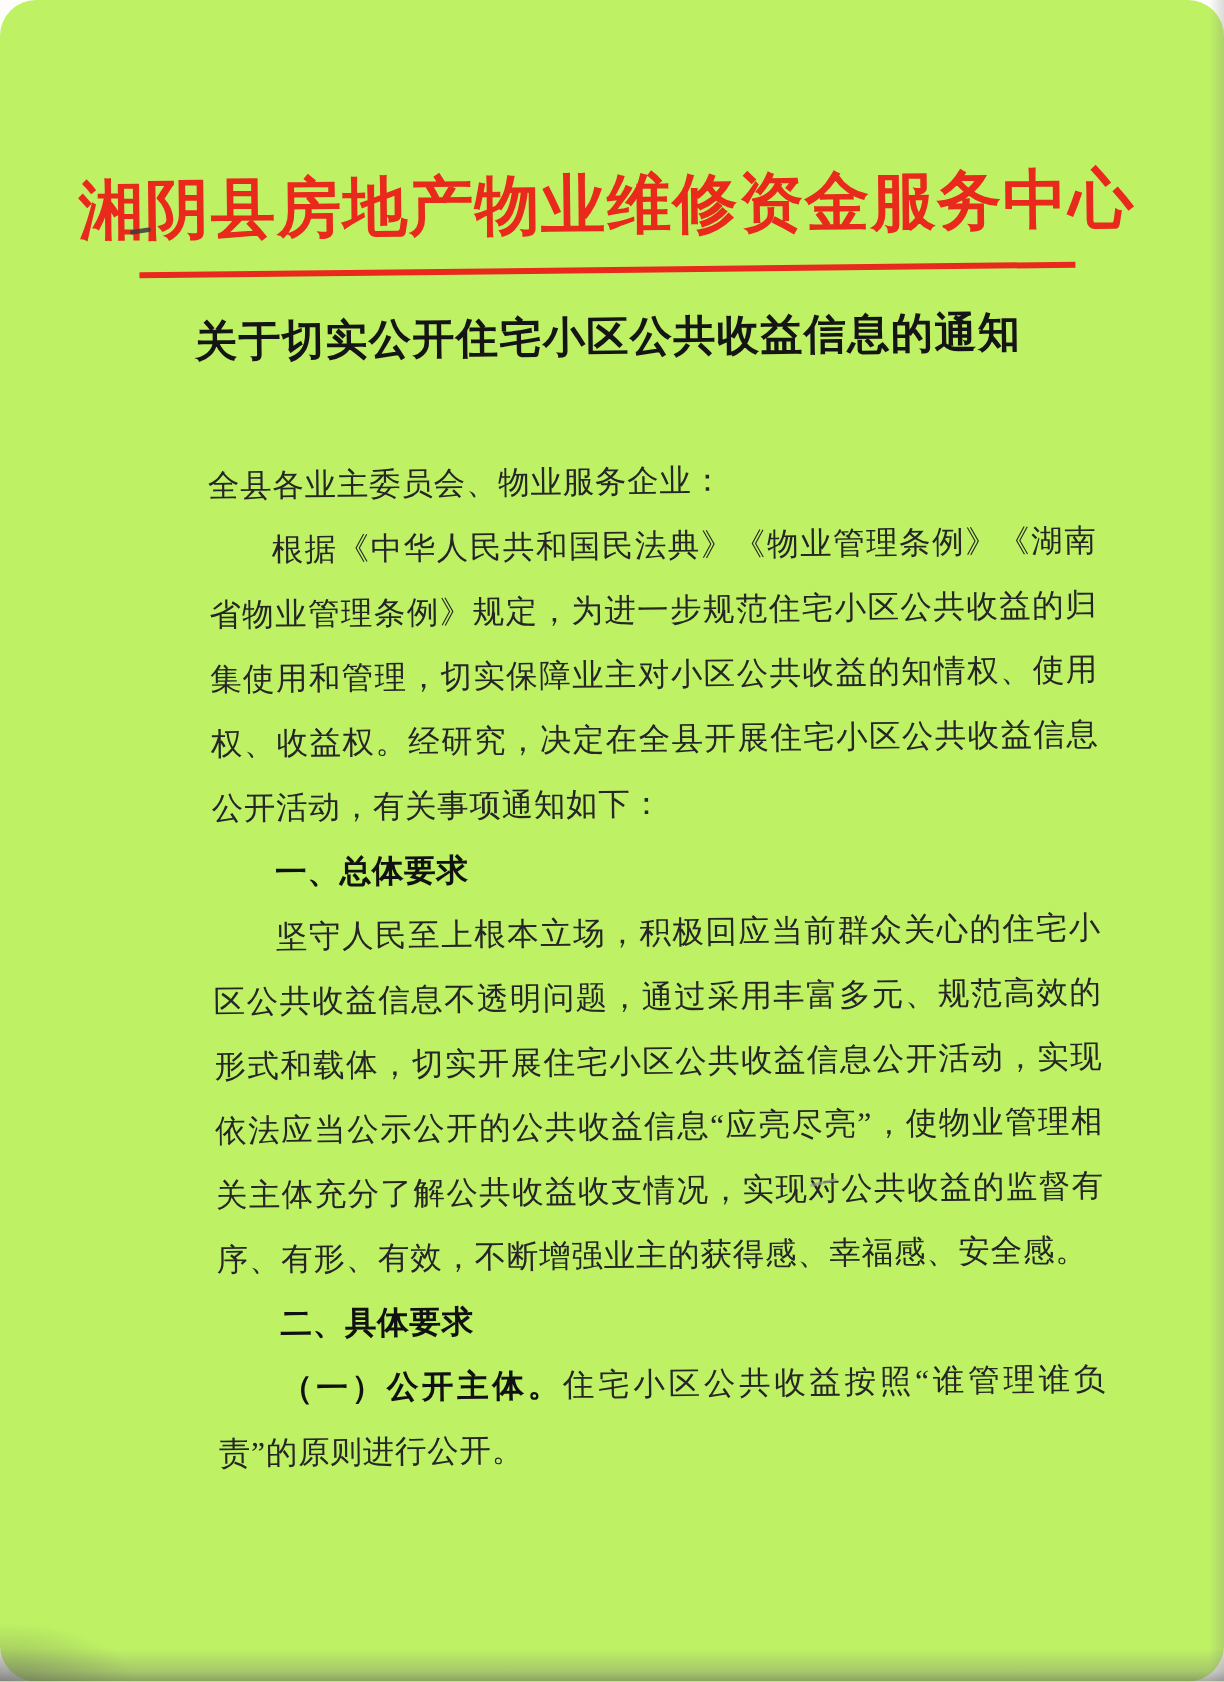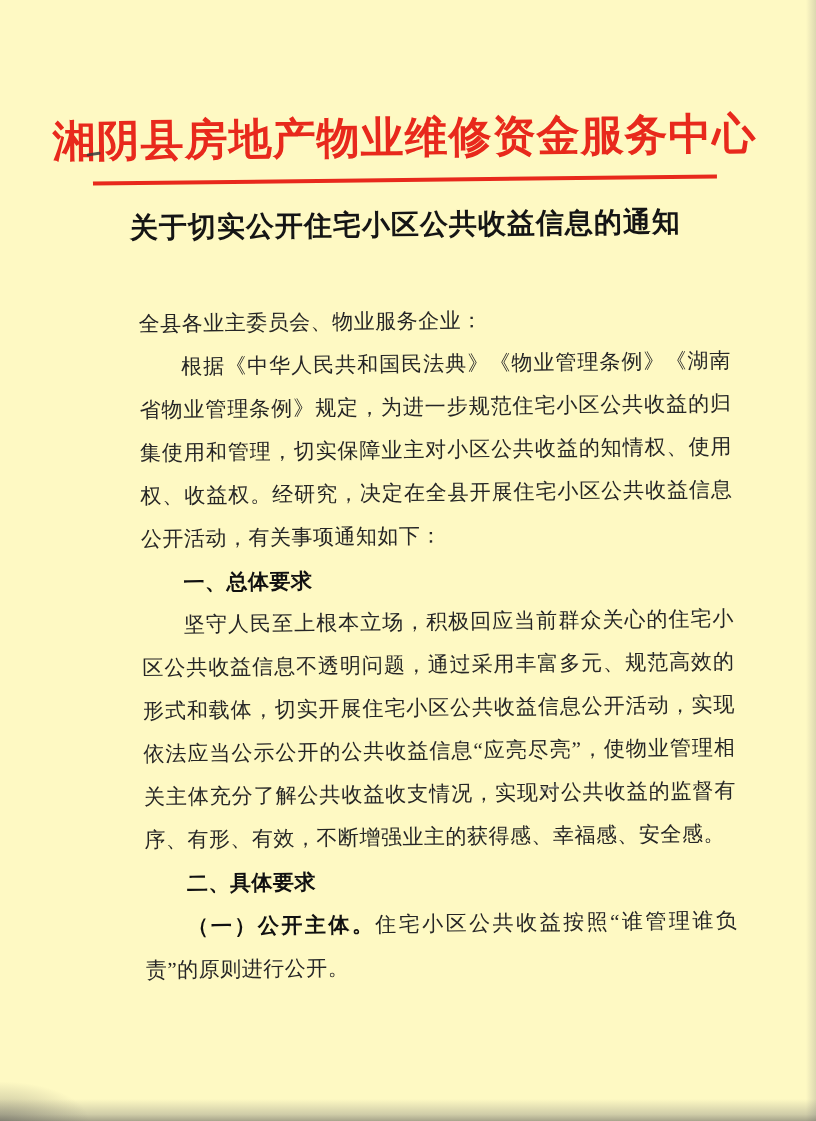--- a/index.html
+++ b/index.html
@@ -10,21 +10,22 @@
     width: 816px;
     height: 1121px;
     background: #fdfdfb;
     overflow: hidden;
     position: relative;
     font-family: "Liberation Serif", serif;
   }
   .scan {
     position: absolute;
     inset: 0;
-    background: #fef9c3;
+    background: #bef264;
+    border-radius: 24px;
   }
   
   .edge-bottom {
     position: absolute;
     left: 0; right: 0; bottom: 0;
     height: 22px;
     background: linear-gradient(to bottom, rgba(120,120,118,0) 0%, rgba(120,120,118,0.35) 70%, rgba(95,95,93,0.55) 100%);
     pointer-events: none;
   }
   .edge-bottom-left {

